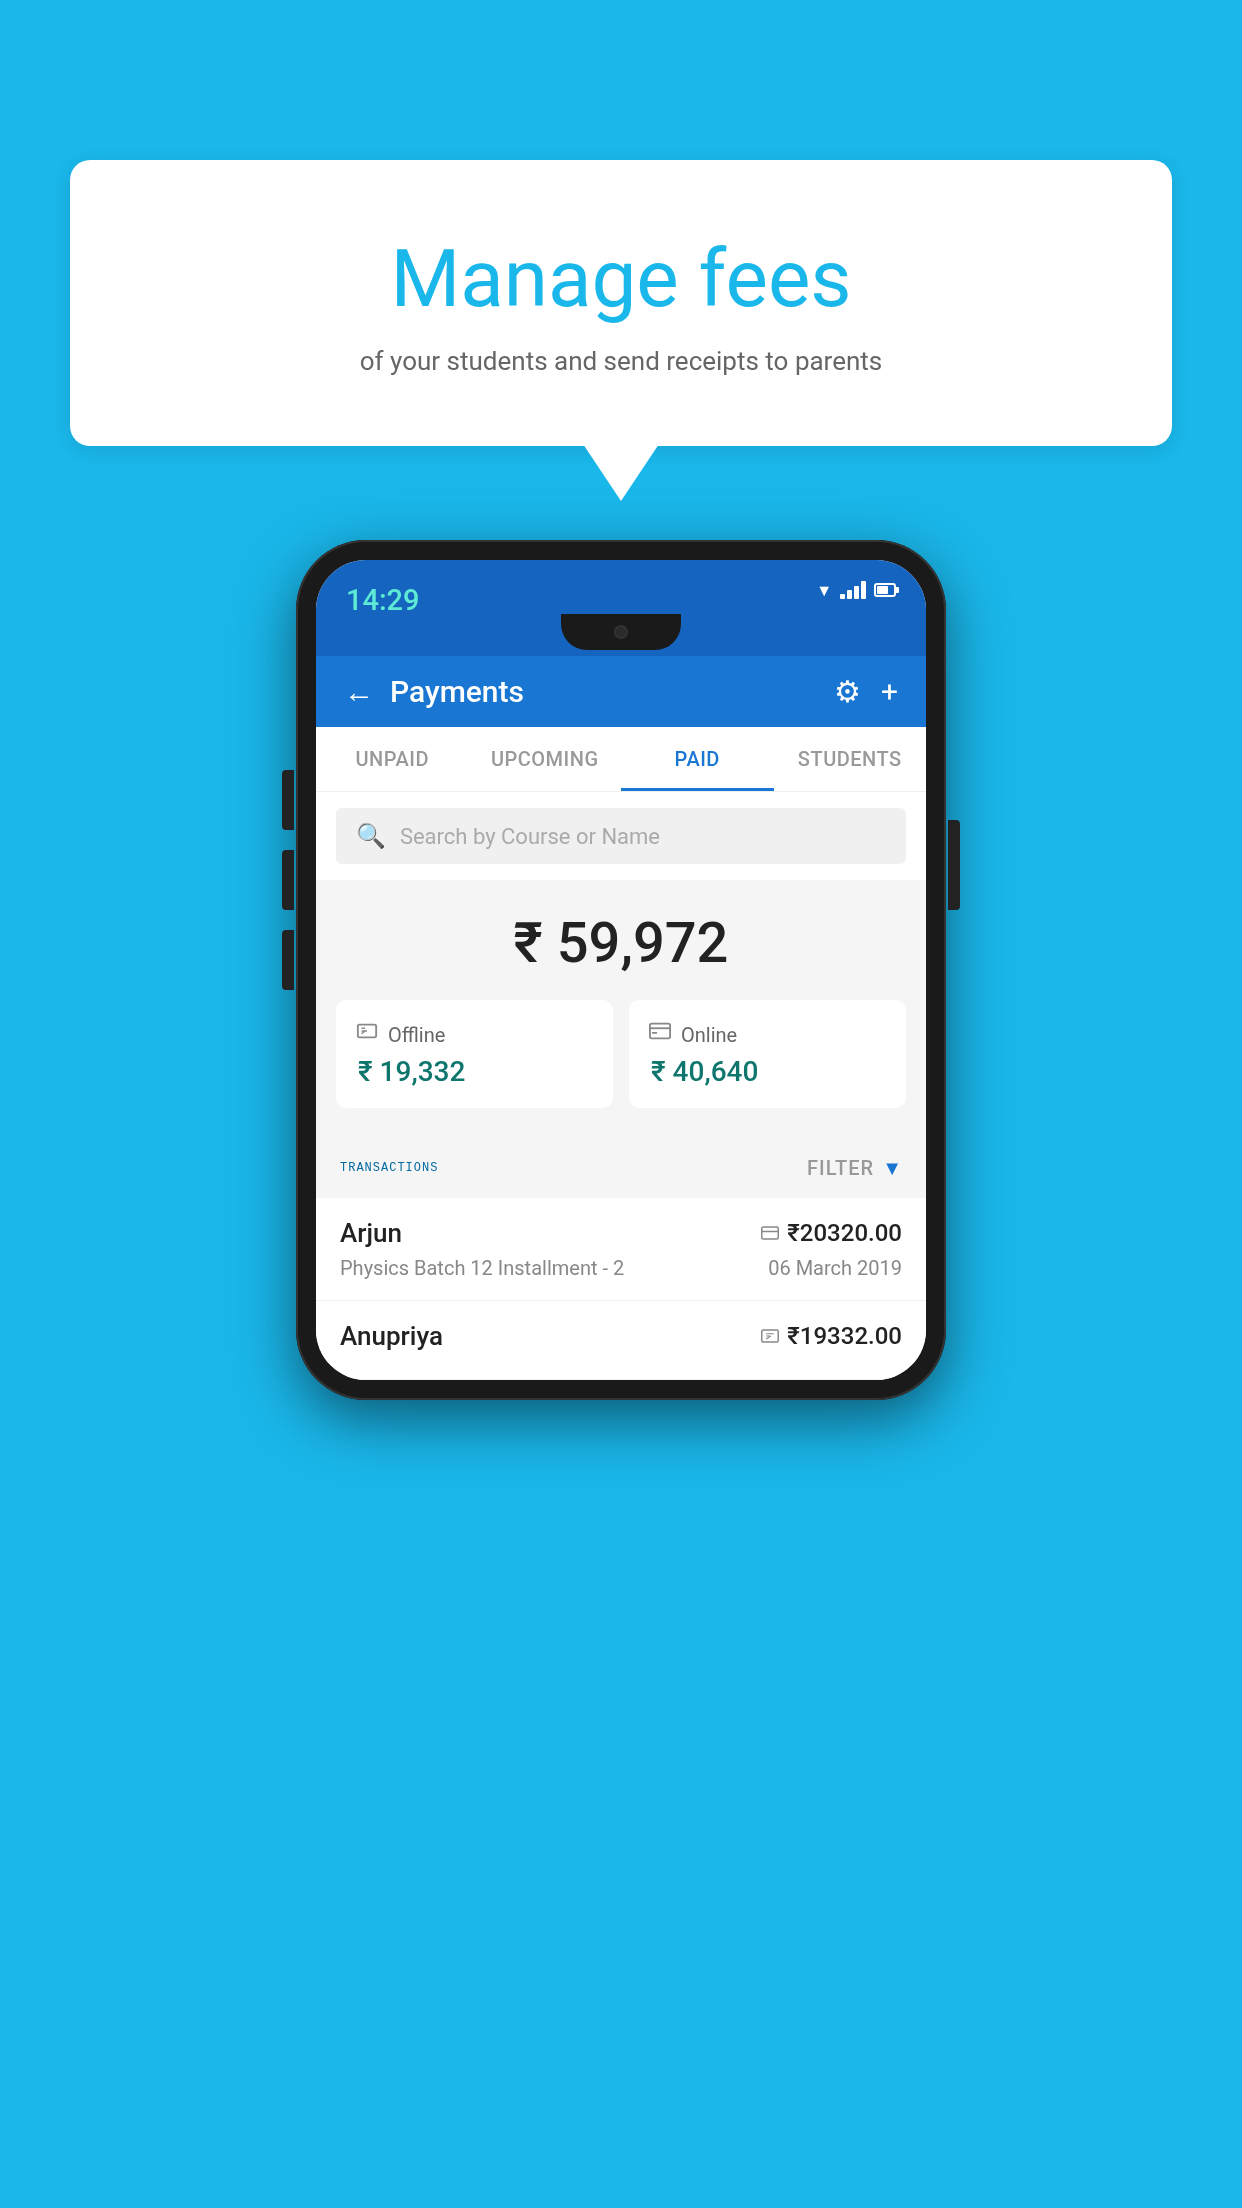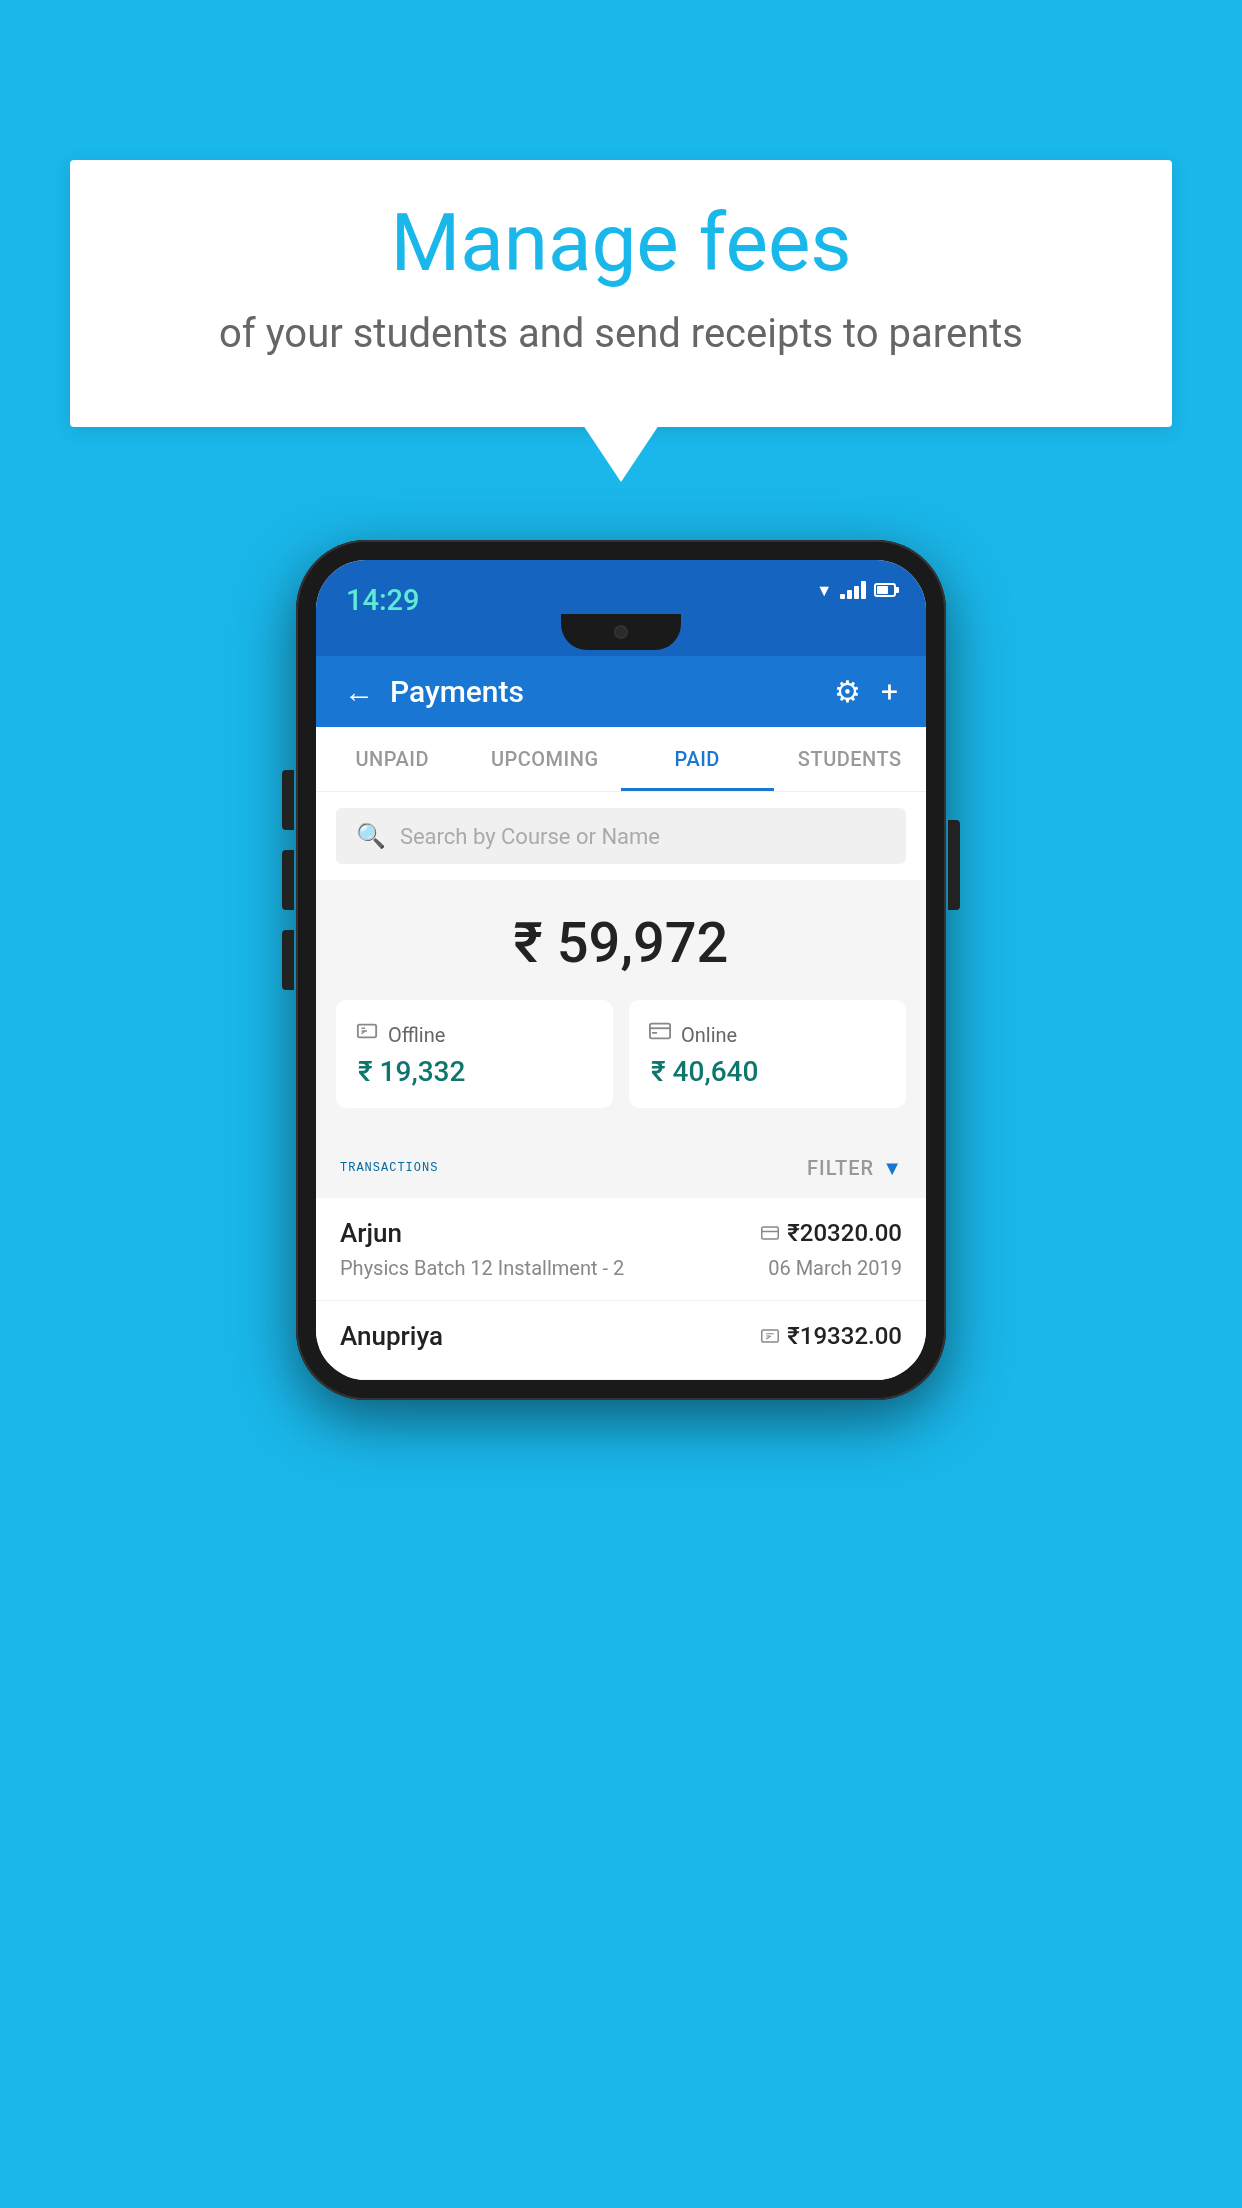--- a/index.html
+++ b/index.html
@@ -13,22 +13,22 @@
       position: relative;
     }
 
     
     .speech-bubble {
       position: absolute;
       top: 160px;
       left: 70px;
       right: 70px;
       background: white;
-      border-radius: 4px;
-      padding: 36px 60px 70px 60px;
+      border-radius: 20px;
+      padding: 72px 60px 70px 60px;
       text-align: center;
       box-shadow: 0 4px 20px rgba(0,0,0,0.1);
     }
 
     .speech-bubble::after {
       content: '';
       position: absolute;
       bottom: -55px;
       left: 50%;
       transform: translateX(-50%);
@@ -40,21 +40,21 @@
     }
 
     .bubble-title {
       font-size: 80px;
       color: #1ab7ea;
       font-weight: 400;
       margin-bottom: 20px;
     }
 
     .bubble-subtitle {
-      font-size: 40px;
+      font-size: 26px;
       color: #666;
       font-weight: 400;
     }
 
     
     .phone-wrapper {
       position: absolute;
       top: 540px;
       left: 50%;
       transform: translateX(-50%);

